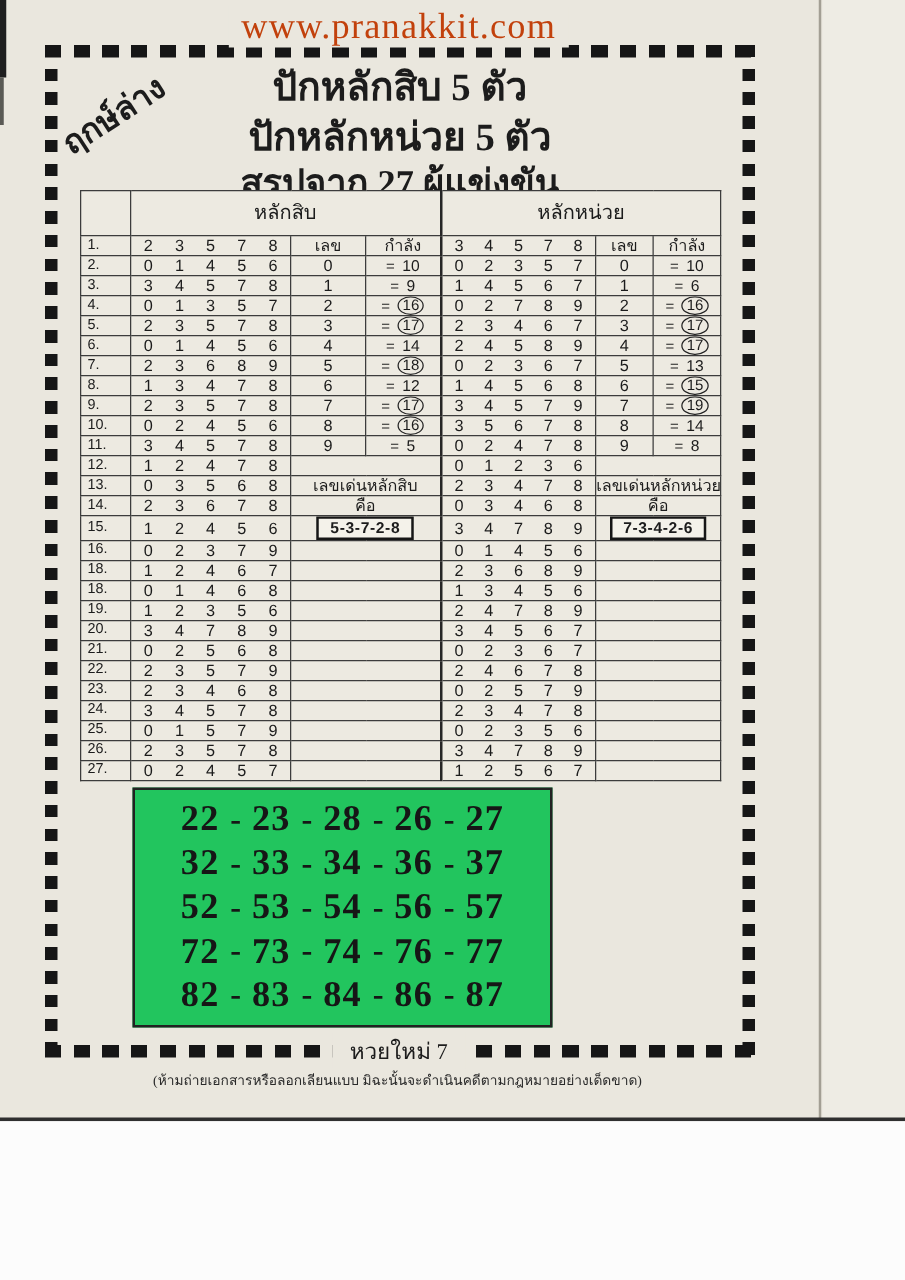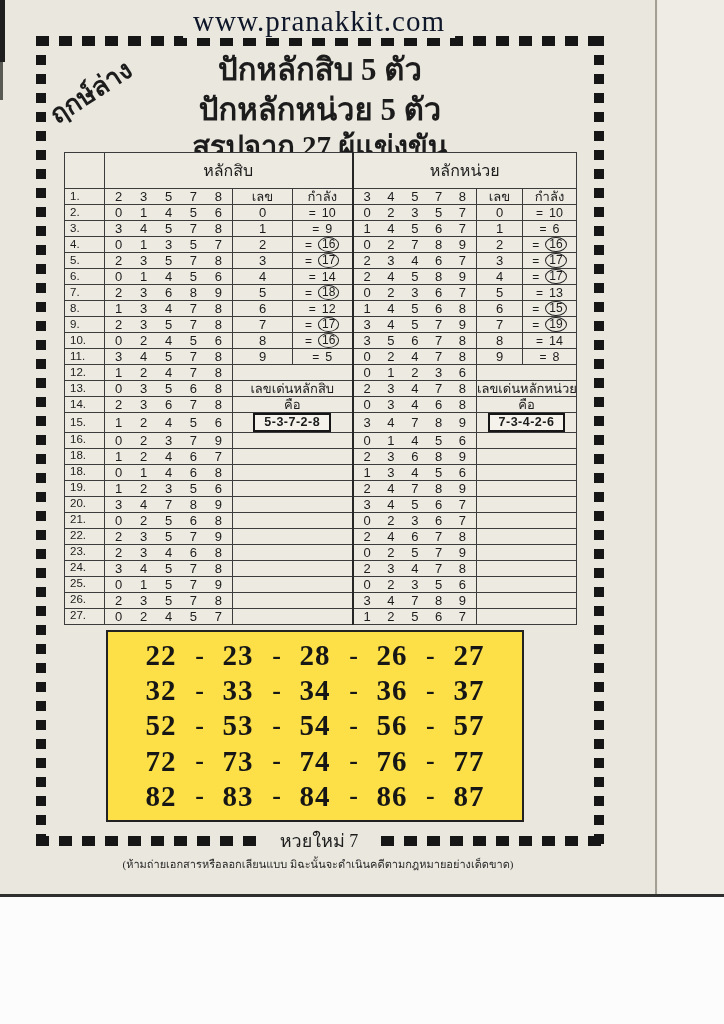--- a/index.html
+++ b/index.html
@@ -25,21 +25,21 @@
   
   .dash-h { position:absolute; height:10px; background:repeating-linear-gradient(to right,#161616 0 13px,rgba(0,0,0,0) 13px 23px); z-index:1; }
   .dash-v { position:absolute; width:10px;  background:repeating-linear-gradient(to bottom,#161616 0 10px,rgba(0,0,0,0) 10px 19px); z-index:1; }
   .dash-top    { left:36px; top:36px;  width:568px; }
   .dash-bottom { left:36px; top:836px; width:568px; }
   .dash-left   { left:36px;  top:36px; height:810px; }
   .dash-right  { left:594px; top:36px; height:810px; }
 
   .website {
     position:absolute; left:319px; top:5px; transform:translateX(-50%);
-    font-size:29px; letter-spacing:1px; color:#0f172a;
+    font-size:29px; letter-spacing:1px; color:#c2410c;
     background:#eae7de; padding:0 10px; z-index:2; white-space:nowrap;
   }
   .stamp {
     position:absolute; left:52px; top:96px;
     transform:rotate(-33deg); transform-origin:left center;
     font-size:26px; font-weight:700; z-index:2; white-space:nowrap;
   }
   .title-line { position:absolute; left:36px; width:568px; text-align:center; font-weight:600; z-index:2; white-space:nowrap; }
   .title-1 { top:44px;  font-size:31px; }
   .title-2 { top:84px;  font-size:31px; }
@@ -70,22 +70,22 @@
   .pv { font-size:12.5px; }
   .lek-txt { font-size:12.5px; }
   .merge-cell { font-size:12px; }
   .valbox {
     display:inline-block; border:2px solid #161616; background:#f4f2ea;
     padding:1px 9px; font-weight:700; letter-spacing:.5px; font-size:12.5px;
   }
 
   
   .num-box {
-    position:absolute; left:106px; top:630px; width:418px; height:192px;
-    border:2.5px solid #222; background:#fde047; z-index:2;
+    position:absolute; left:106px; top:630px; width:336px; height:192px;
+    border:2.5px solid #222; background:#22c55e; z-index:2;
     display:flex; flex-direction:column; justify-content:space-around;
     padding:6px 0;
   }
   .num-row {
     display:flex; justify-content:space-between; align-items:center;
     padding:0 28px; font-size:29px; font-weight:700; color:#161616;
   }
   .num-row .n { width:50px; text-align:center; letter-spacing:1px; }
   .num-row .dash { font-size:26px; font-weight:700; }
 

